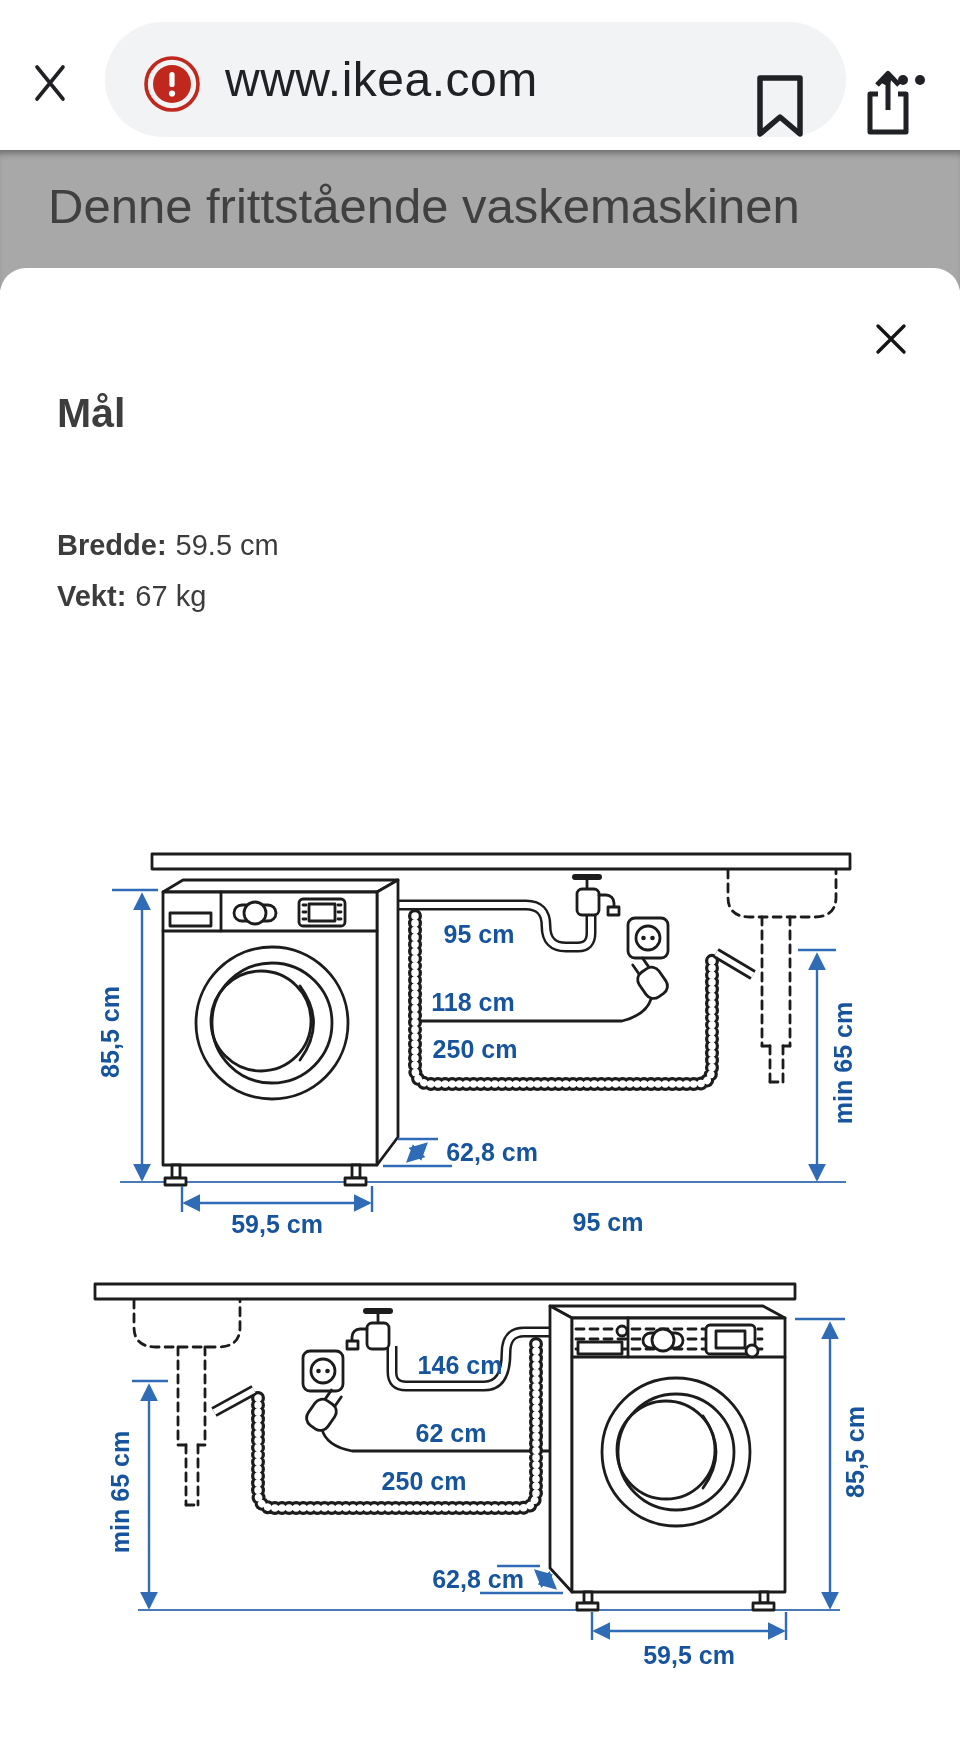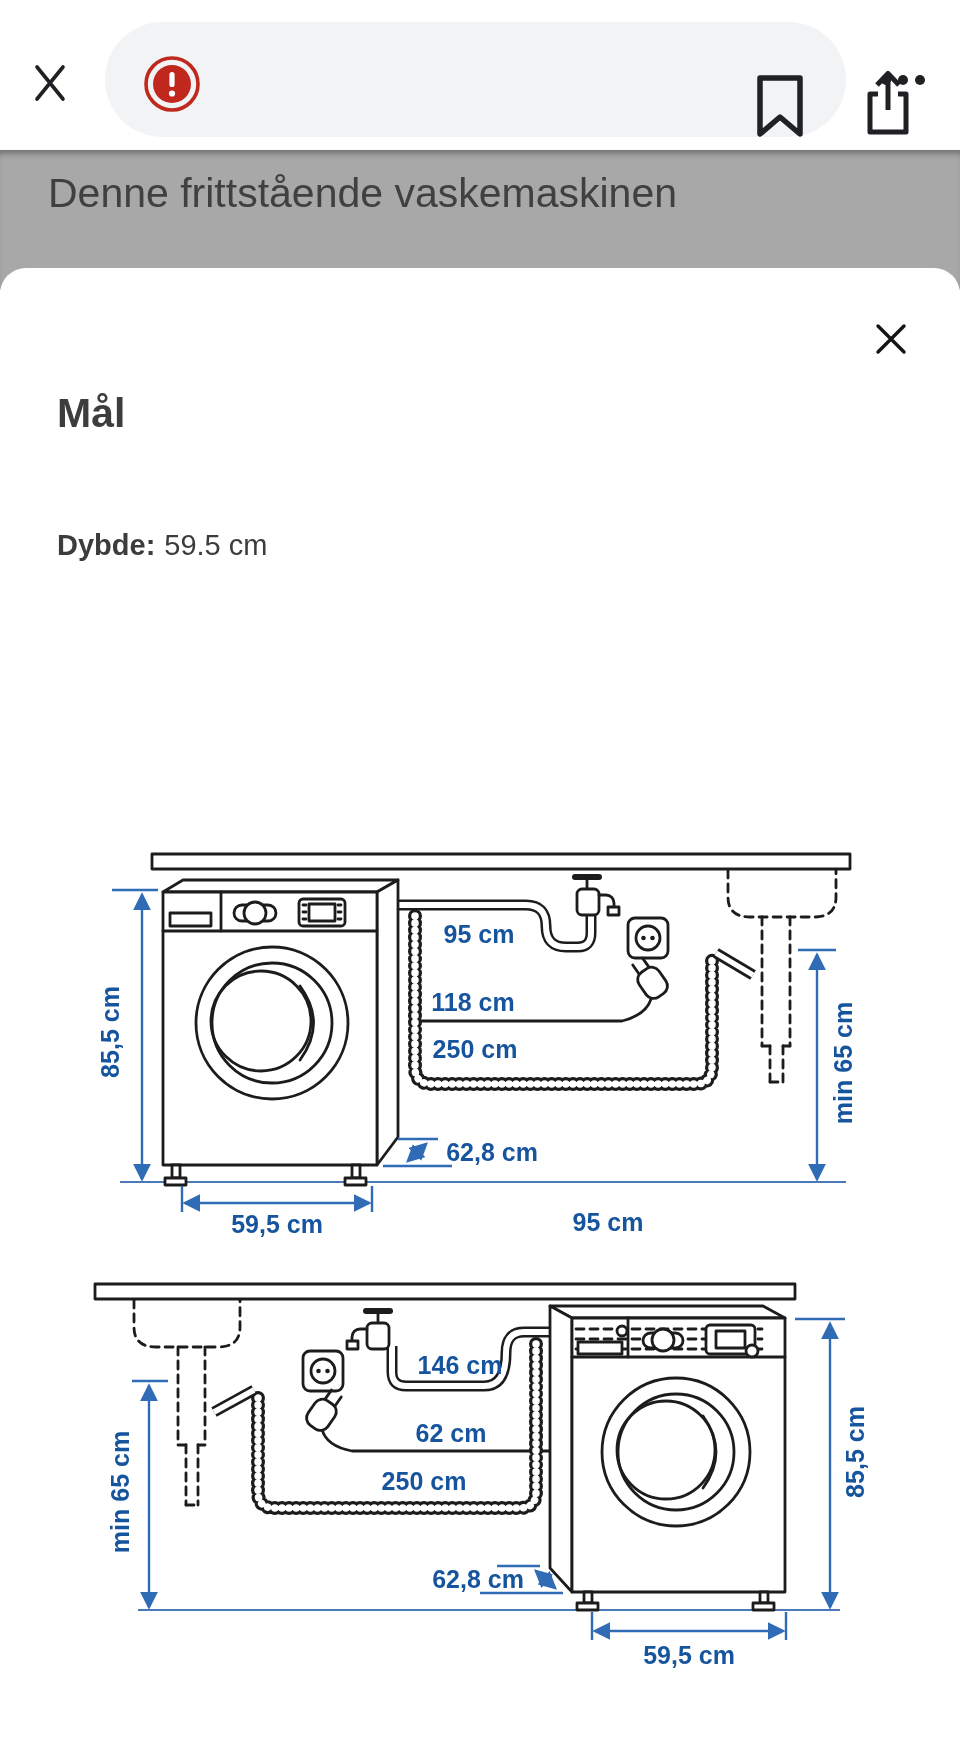--- a/index.html
+++ b/index.html
@@ -15,21 +15,21 @@
   .warn-badge{position:absolute;left:38px;top:33px;width:58px;height:58px;}
   .url-text{position:absolute;left:120px;top:0;height:115px;display:flex;align-items:center;
             font-size:48px;color:#202124;letter-spacing:.5px;}
   .bookmark-btn{left:647px;top:50px;width:56px;height:66px;}
   .share-btn{left:755px;top:46px;width:56px;height:70px;}
   .menu-btn{left:876px;top:58px;width:62px;height:44px;}
 
   
   .banner{position:absolute;left:0;top:150px;width:960px;height:140px;background:#a8a8a8;
           box-shadow:inset 0 7px 7px -4px rgba(0,0,0,.38);}
-  .banner-text{position:absolute;left:48px;top:20px;font-size:41px;color:#404040;}
+  .banner-text{position:absolute;left:48px;top:28px;font-size:49px;color:#404040;}
 
   
   .modal{position:absolute;left:0;top:268px;width:960px;height:1479px;background:#fff;
          border-radius:26px 26px 0 0;}
   .modal-close{position:absolute;left:870px;top:50px;width:42px;height:42px;background:none;border:none;padding:0;cursor:pointer;}
   .modal-title{position:absolute;left:57px;top:122px;font-size:41px;font-weight:bold;color:#3d3d3d;margin:0;}
   .specs{position:absolute;left:57px;top:252px;}
   .spec-row{font-size:29px;color:#3c3c3c;line-height:51px;white-space:nowrap;}
   .spec-row .lbl{font-weight:bold;margin-right:9px;}
 
@@ -58,20 +58,21 @@
 
   <div class="url-pill">
     <span class="warn-badge">
       <svg width="58" height="58" viewBox="0 0 58 58">
         <circle cx="29" cy="29" r="26" fill="none" stroke="#C0281E" stroke-width="3.6"></circle>
         <circle cx="29" cy="29" r="19" fill="#C0281E"></circle>
         <rect x="26.4" y="17" width="5.2" height="15" rx="2.6" fill="#ffffff"></rect>
         <circle cx="29" cy="38.5" r="3.1" fill="#ffffff"></circle>
       </svg>
     </span>
+    <span class="url-text">www.ikea.com</span>
 
     <button class="icon-btn bookmark-btn">
       <svg width="56" height="66" viewBox="0 0 56 66">
         <path d="M8 6 h40 v56 l-20 -17 l-20 17 z" fill="none" stroke="#202124" stroke-width="5.5" stroke-linejoin="round"></path>
       </svg>
     </button>
     <button class="icon-btn share-btn">
       <svg width="56" height="70" viewBox="0 0 56 70">
         <path d="M18 26 h-8 v38 h36 v-38 h-8" fill="none" stroke="#202124" stroke-width="5" stroke-linejoin="round"></path>
         <path d="M28 42 V7 M17 17 L28 5.5 L39 17" fill="none" stroke="#202124" stroke-width="5" stroke-linejoin="round"></path>
@@ -96,21 +97,22 @@
 
   <button class="modal-close">
     <svg width="42" height="42" viewBox="0 0 42 42">
       <path d="M8 8 L34 34 M34 8 L8 34" stroke="#141414" stroke-width="3.4" stroke-linecap="round" fill="none"></path>
     </svg>
   </button>
 
   <h1 class="modal-title">Mål</h1>
 
   <div class="specs">
-    <div class="spec-row"><span class="lbl">Dybde:</span><span>59.5 cm</span></div>
+    <div class="spec-row"><span class="lbl">Bredde:</span><span>59.5 cm</span></div>
+    <div class="spec-row"><span class="lbl">Vekt:</span><span>67 kg</span></div>
   </div>
 
   <svg class="diagram-svg" viewBox="0 268 960 1479">
     <defs>
       <marker id="ah" viewBox="0 0 10 10" refX="8.5" refY="5" markerWidth="7.5" markerHeight="7.5" orient="auto-start-reverse">
         <path d="M0,0 L10,5 L0,10 z" fill="#2f6cb5"></path>
       </marker>
     </defs>
 
     <g>

